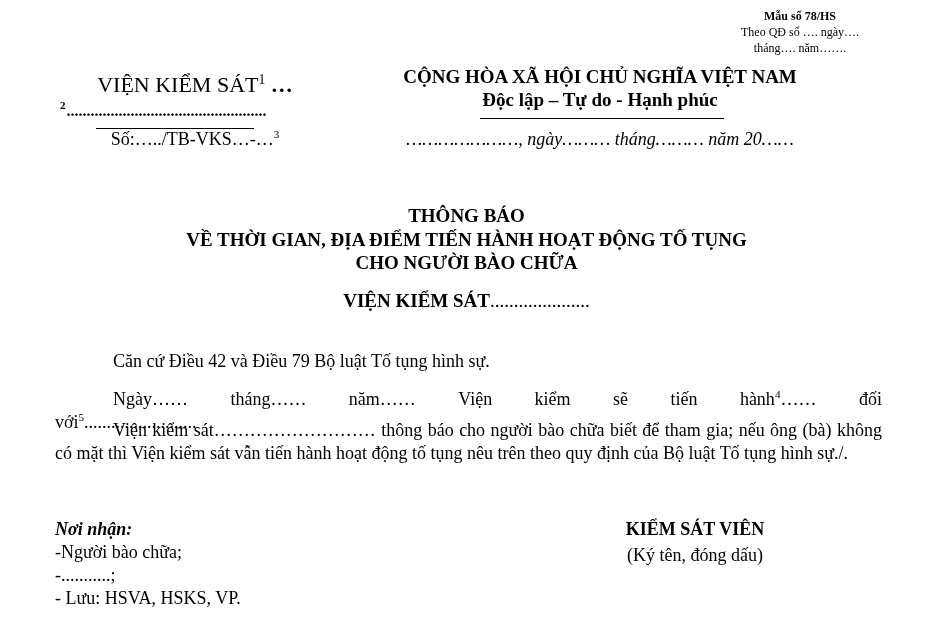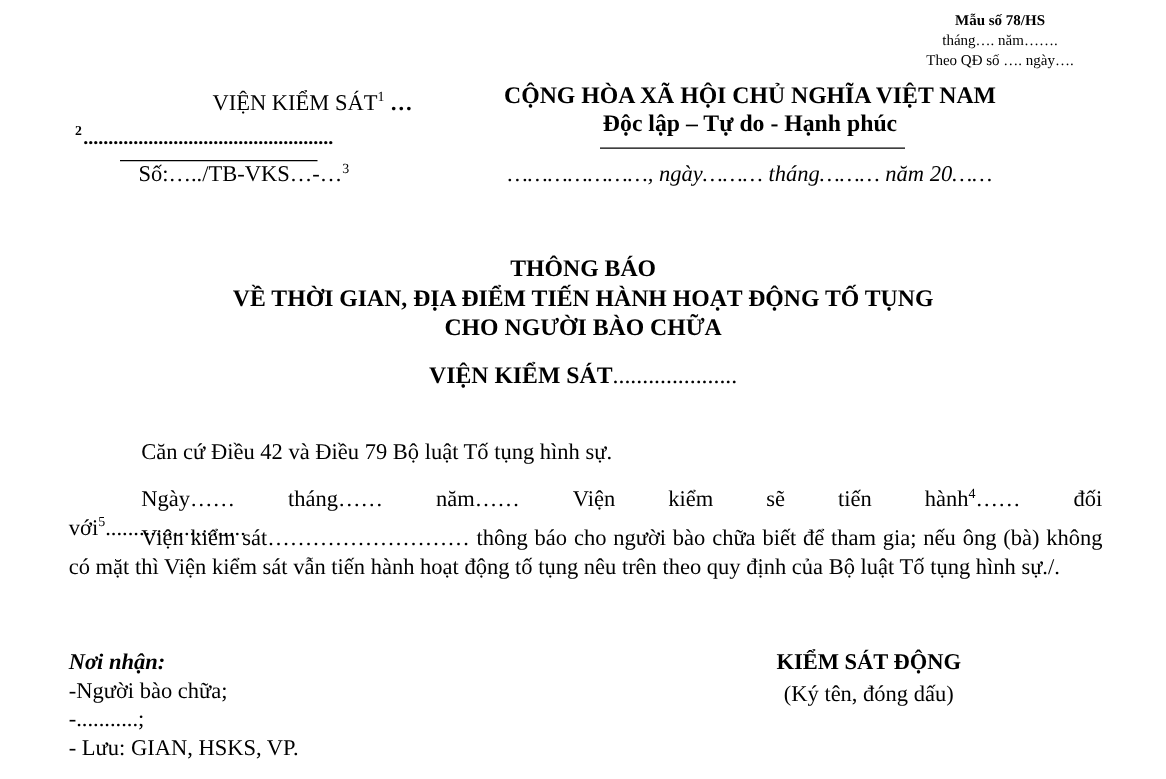--- a/index.html
+++ b/index.html
@@ -9,21 +9,21 @@
   }
   .abs { position: absolute; white-space: nowrap; }
   .b { font-weight: bold; }
   .i { font-style: italic; }
   sup { font-size: 0.62em; vertical-align: super; line-height: 0; }
 
   
   #form-code { left: 700px; top: 8px; width: 200px; font-size: 12px; line-height: 16px; text-align: center; }
 
   
-  #agency-name { left: 60px; top: 72px; width: 270px; font-size: 18px; text-align: right; }
+  #agency-name { left: 60px; top: 72px; width: 270px; font-size: 22px; text-align: center; }
   #agency-sub { left: 60px; top: 99px; font-size: 16px; font-weight: bold; }
   #agency-sub .n { font-size: 11px; vertical-align: 7px; margin-right: 1px;}
   #left-rule { left: 96px; top: 128px; width: 158px; border-top: 1px solid #000; height: 0; }
   #doc-number { left: 60px; top: 129px; width: 270px; font-size: 18px; text-align: center; }
 
   
   #nation { left: 372px; top: 66px; width: 456px; font-size: 19px; font-weight: bold; text-align: center; }
   #motto { left: 372px; top: 89px; width: 456px; font-size: 19px; font-weight: bold; text-align: center; }
   #right-rule { left: 480px; top: 118px; width: 244px; border-top: 1px solid #000; height: 0; }
   #place-date { left: 372px; top: 129px; width: 456px; font-size: 18px; font-style: italic; text-align: center; }
@@ -43,22 +43,22 @@
   
   #recipients { left: 55px; top: 518px; font-size: 18px; line-height: 23px; }
   #recipients div { white-space: nowrap; }
   #signer { left: 590px; top: 516px; width: 210px; font-size: 18px; line-height: 26px; text-align: center; }
 </style>
 </head>
 <body>
 
 <div id="form-code" class="abs">
   <div class="b">Mẫu số 78/HS</div>
+  <div>Theo QĐ số …. ngày….</div>
   <div>tháng…. năm…….</div>
-  <div>Theo QĐ số …. ngày….</div>
 </div>
 
 <div id="agency-name" class="abs"><span>VIỆN KIỂM SÁT</span><sup>1</sup><span class="b"> …</span></div>
 <div id="agency-sub" class="abs"><span class="n">2</span><span>..................................................</span></div>
 <div id="left-rule" class="abs"></div>
 <div id="doc-number" class="abs"><span>Số:…../TB-VKS…-…</span><sup>3</sup></div>
 
 <div id="nation" class="abs">CỘNG HÒA XÃ HỘI CHỦ NGHĨA VIỆT NAM</div>
 <div id="motto" class="abs">Độc lập – Tự do - Hạnh phúc</div>
 <div id="right-rule" class="abs"></div>
@@ -87,19 +87,19 @@
   </div>
   <div><span>với</span><sup>5</sup><span>.........................</span></div>
 </div>
 
 <div id="p3" class="para">Viện kiểm sát……………………… thông báo cho người bào chữa biết để tham gia; nếu ông (bà) không có mặt thì Viện kiểm sát vẫn tiến hành hoạt động tố tụng nêu trên theo quy định của Bộ luật Tố tụng hình sự./.</div>
 
 <div id="recipients" class="abs">
   <div class="b i">Nơi nhận:</div>
   <div>-Người bào chữa;</div>
   <div>-...........;</div>
-  <div>- Lưu: GIAN, HSKS, VP.</div>
+  <div>- Lưu: HSVA, HSKS, VP.</div>
 </div>
 
 <div id="signer" class="abs">
-  <div class="b">KIỂM SÁT ĐỘNG</div>
+  <div class="b">KIỂM SÁT VIÊN</div>
   <div>(Ký tên, đóng dấu)</div>
 </div>
 
 </body></html>

